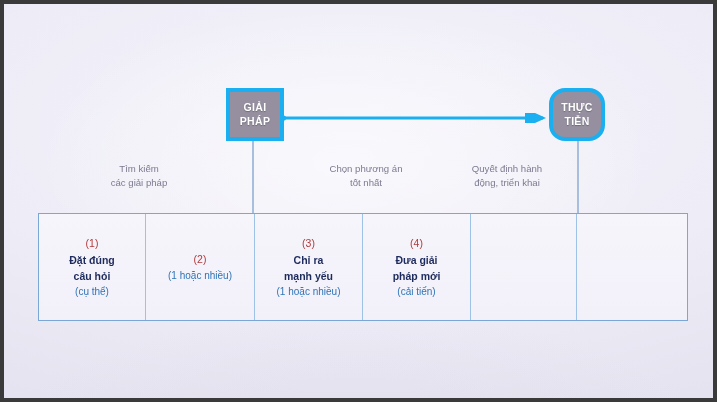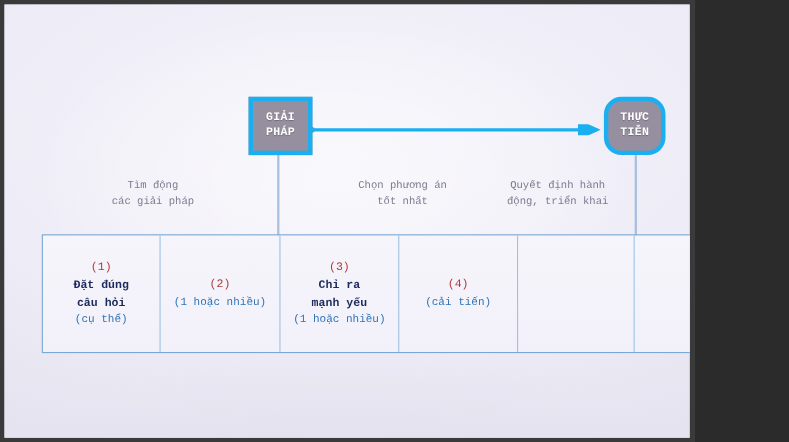--- a/index.html
+++ b/index.html
@@ -2,26 +2,26 @@
 <html><head>
 <meta charset="utf-8">
 <style>
   html, body {
     margin: 0;
     padding: 0;
     background: #2b2b2b;
   }
   #slide {
     position: relative;
-    width: 631px;
+    width: 717px;
     height: 402px;
     overflow: hidden;
     box-sizing: border-box;
     border: 4px solid #3a3a3a;
-    font-family: Liberation Mono, monospace;
+    font-family: Liberation Sans, sans-serif;
     background: #e9e7f2;
   }
   #canvas {
     position: absolute;
     inset: 0;
     background:
       radial-gradient(120% 95% at 50% 30%, #f3f2fa 0%, #eeecf6 48%, #e6e4f0 78%, #e2e0ec 100%);
   }
   .vignette {
     position: absolute;
@@ -151,21 +151,21 @@
 
     <div class="node" id="node-solution">
       <span class="node-label">GIẢI
 PHÁP</span>
     </div>
     <div class="node" id="node-practice">
       <span class="node-label">THỰC
 TIỄN</span>
     </div>
 
-    <div class="caption" id="caption-0">Tìm động
+    <div class="caption" id="caption-0">Tìm kiếm
 các giải pháp</div>
     <div class="caption" id="caption-1">Chọn phương án
 tốt nhất</div>
     <div class="caption" id="caption-2">Quyết định hành
 động, triển khai</div>
 
     <div id="table">
       <div class="cell" style="width: 107px;">
         <div class="cell-num">(1)</div>
         <div class="cell-title">Đặt đúng
@@ -177,20 +177,22 @@
         <div class="cell-note">(1 hoặc nhiều)</div>
       </div>
       <div class="cell" style="width: 108px;">
         <div class="cell-num">(3)</div>
         <div class="cell-title">Chỉ ra
 mạnh yếu</div>
         <div class="cell-note">(1 hoặc nhiều)</div>
       </div>
       <div class="cell" style="width: 108px;">
         <div class="cell-num">(4)</div>
+        <div class="cell-title">Đưa giải
+pháp mới</div>
         <div class="cell-note">(cải tiến)</div>
       </div>
       <div class="cell" style="width: 106px;">
         <div class="cell-num"></div>
         <div class="cell-title"></div>
         <div class="cell-note"></div>
       </div>
       <div class="cell" style="width: 112px;">
         <div class="cell-num"></div>
         <div class="cell-title"></div>

